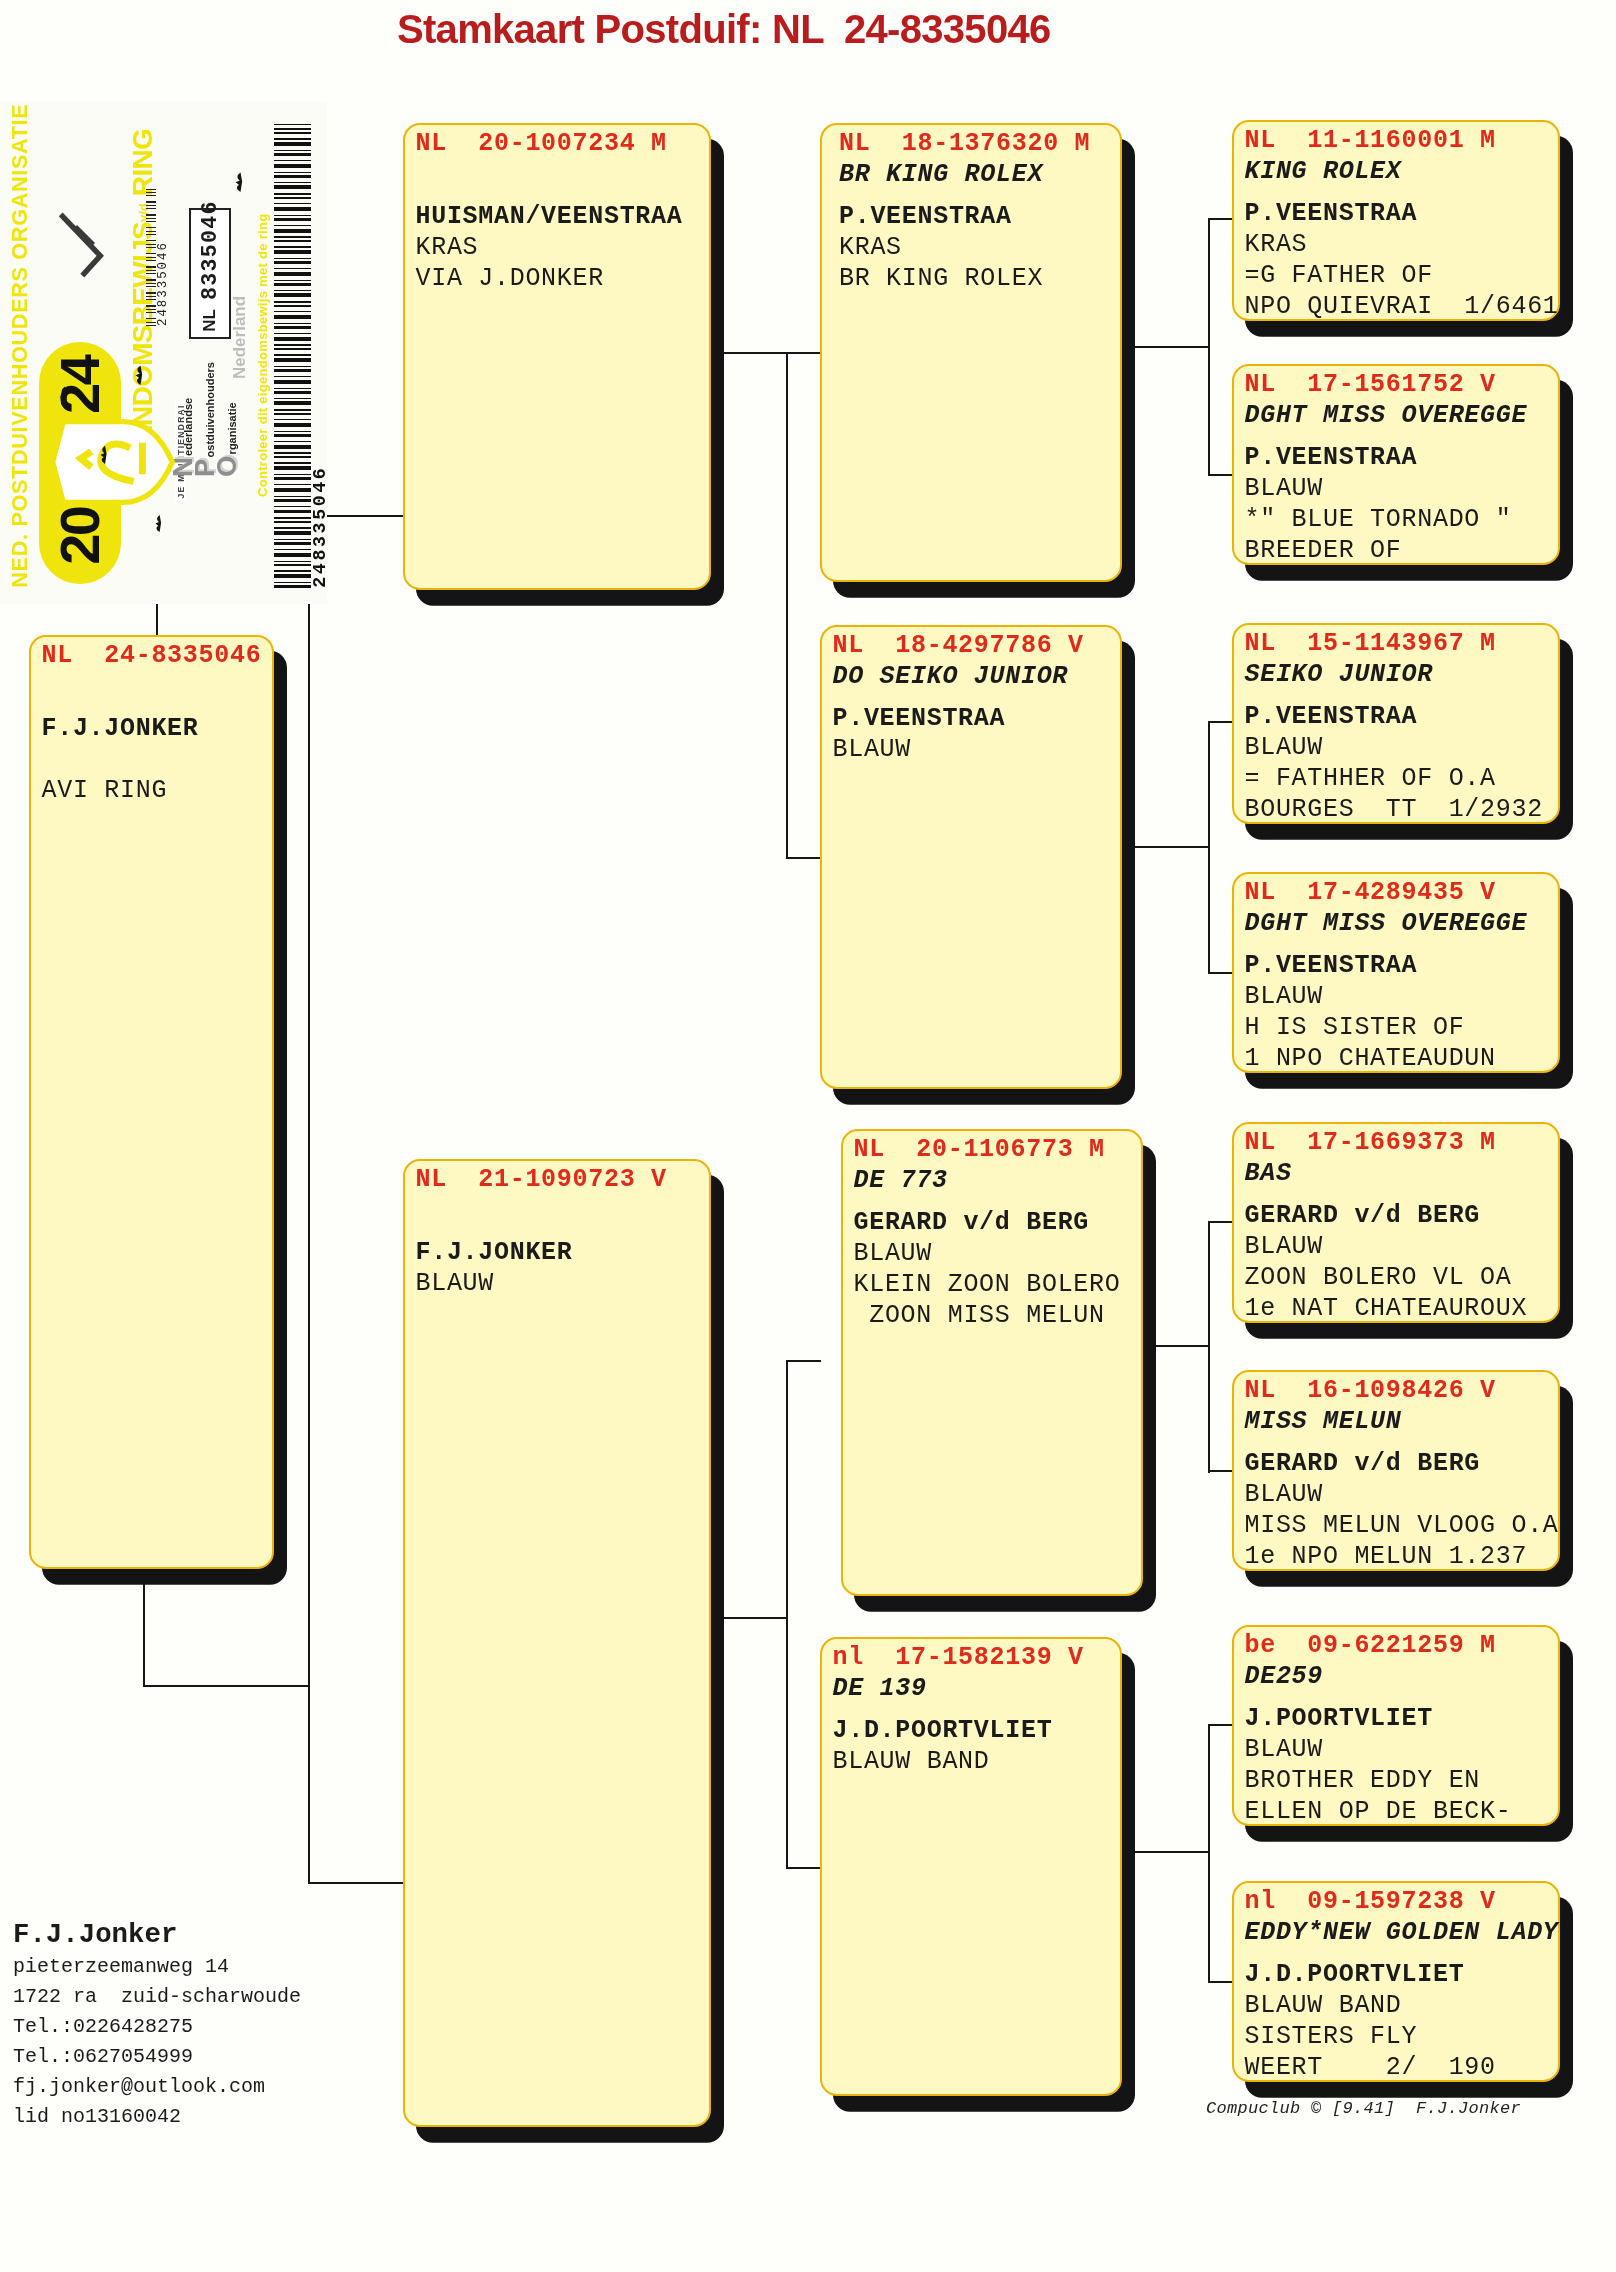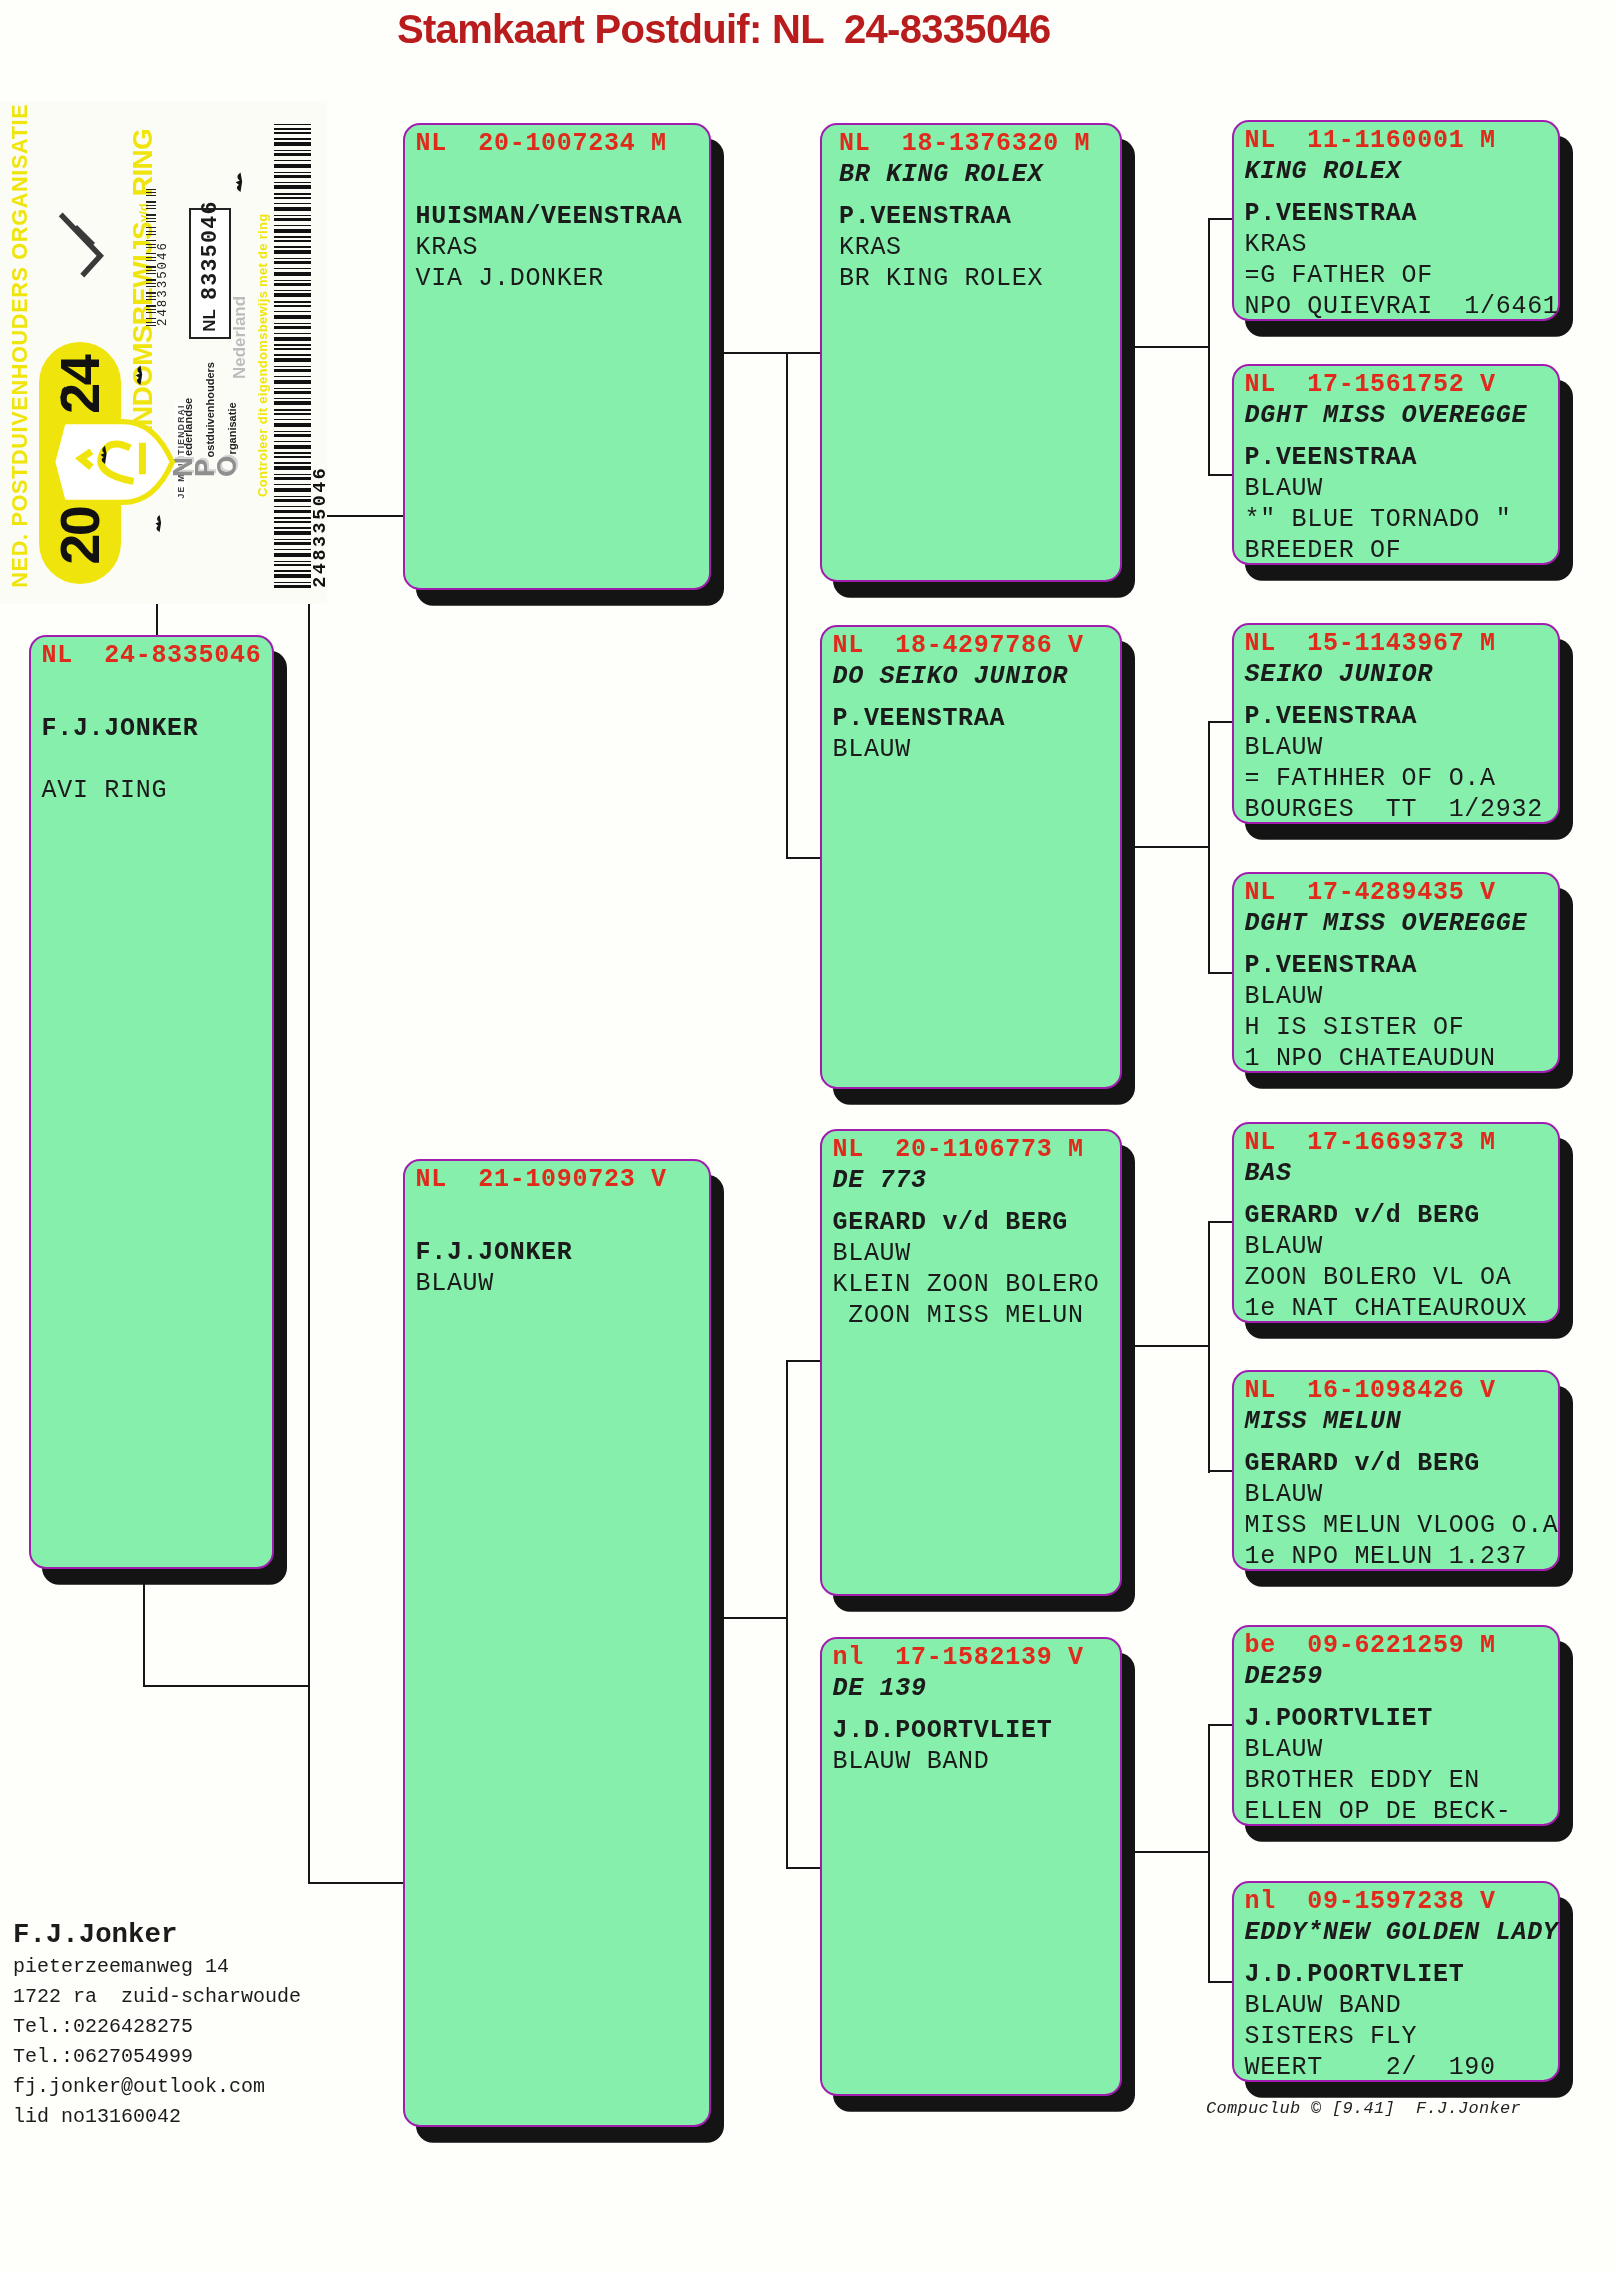--- a/index.html
+++ b/index.html
@@ -8,34 +8,34 @@
     background:#fefefb;color:#1b1b1b;
     font-family:"Liberation Mono","DejaVu Sans Mono",monospace;
   }
   .title{
     position:absolute;left:397px;top:6.5px;white-space:pre;
     font-family:"Liberation Sans",sans-serif;font-weight:bold;
     font-size:40px;letter-spacing:-0.7px;color:#b91c1c;
   }
   
   .pbox{
-    position:absolute;background:#86efac;border:2px solid #a21caf;border-radius:17px;
+    position:absolute;background:#fef9c3;border:2px solid #eab308;border-radius:17px;
     box-shadow:13px 15.7px 0 0 #141414;box-sizing:border-box;
     padding:2.6px 3.9px 0 10.5px;z-index:3;
   }
   .ln{font-size:25px;line-height:31px;height:31px;letter-spacing:0.7px;white-space:pre;}
   .ln-ring{color:#e02a1c;font-weight:bold;}
   .ln-name{font-weight:bold;font-style:italic;}
   .ln-owner{font-weight:bold;margin-top:11px;}
   .b-subject{left:29px;top:635px;width:245px;height:934px;}
   .b-father{left:403px;top:123px;width:308px;height:467px;}
   .b-mother{left:403px;top:1159px;width:308px;height:968px;}
   .b-ff{left:820px;top:123px;width:302px;height:459px;padding-left:17px;}
   .b-fm{left:820px;top:625px;width:302px;height:464px;}
-  .b-mf{left:820px;top:1129px;width:302px;height:467px;}
+  .b-mf{left:841px;top:1129px;width:302px;height:467px;}
   .b-mm{left:820px;top:1637px;width:302px;height:459px;}
   .b-fff{left:1232px;top:120px;width:328px;height:201px;}
   .b-ffm{left:1232px;top:364px;width:328px;height:201px;}
   .b-fmf{left:1232px;top:623px;width:328px;height:201px;}
   .b-fmm{left:1232px;top:872px;width:328px;height:201px;}
   .b-mff{left:1232px;top:1122px;width:328px;height:201px;}
   .b-mfm{left:1232px;top:1370px;width:328px;height:201px;}
   .b-mmf{left:1232px;top:1625px;width:328px;height:201px;}
   .b-mmm{left:1232px;top:1881px;width:328px;height:201px;}
   

